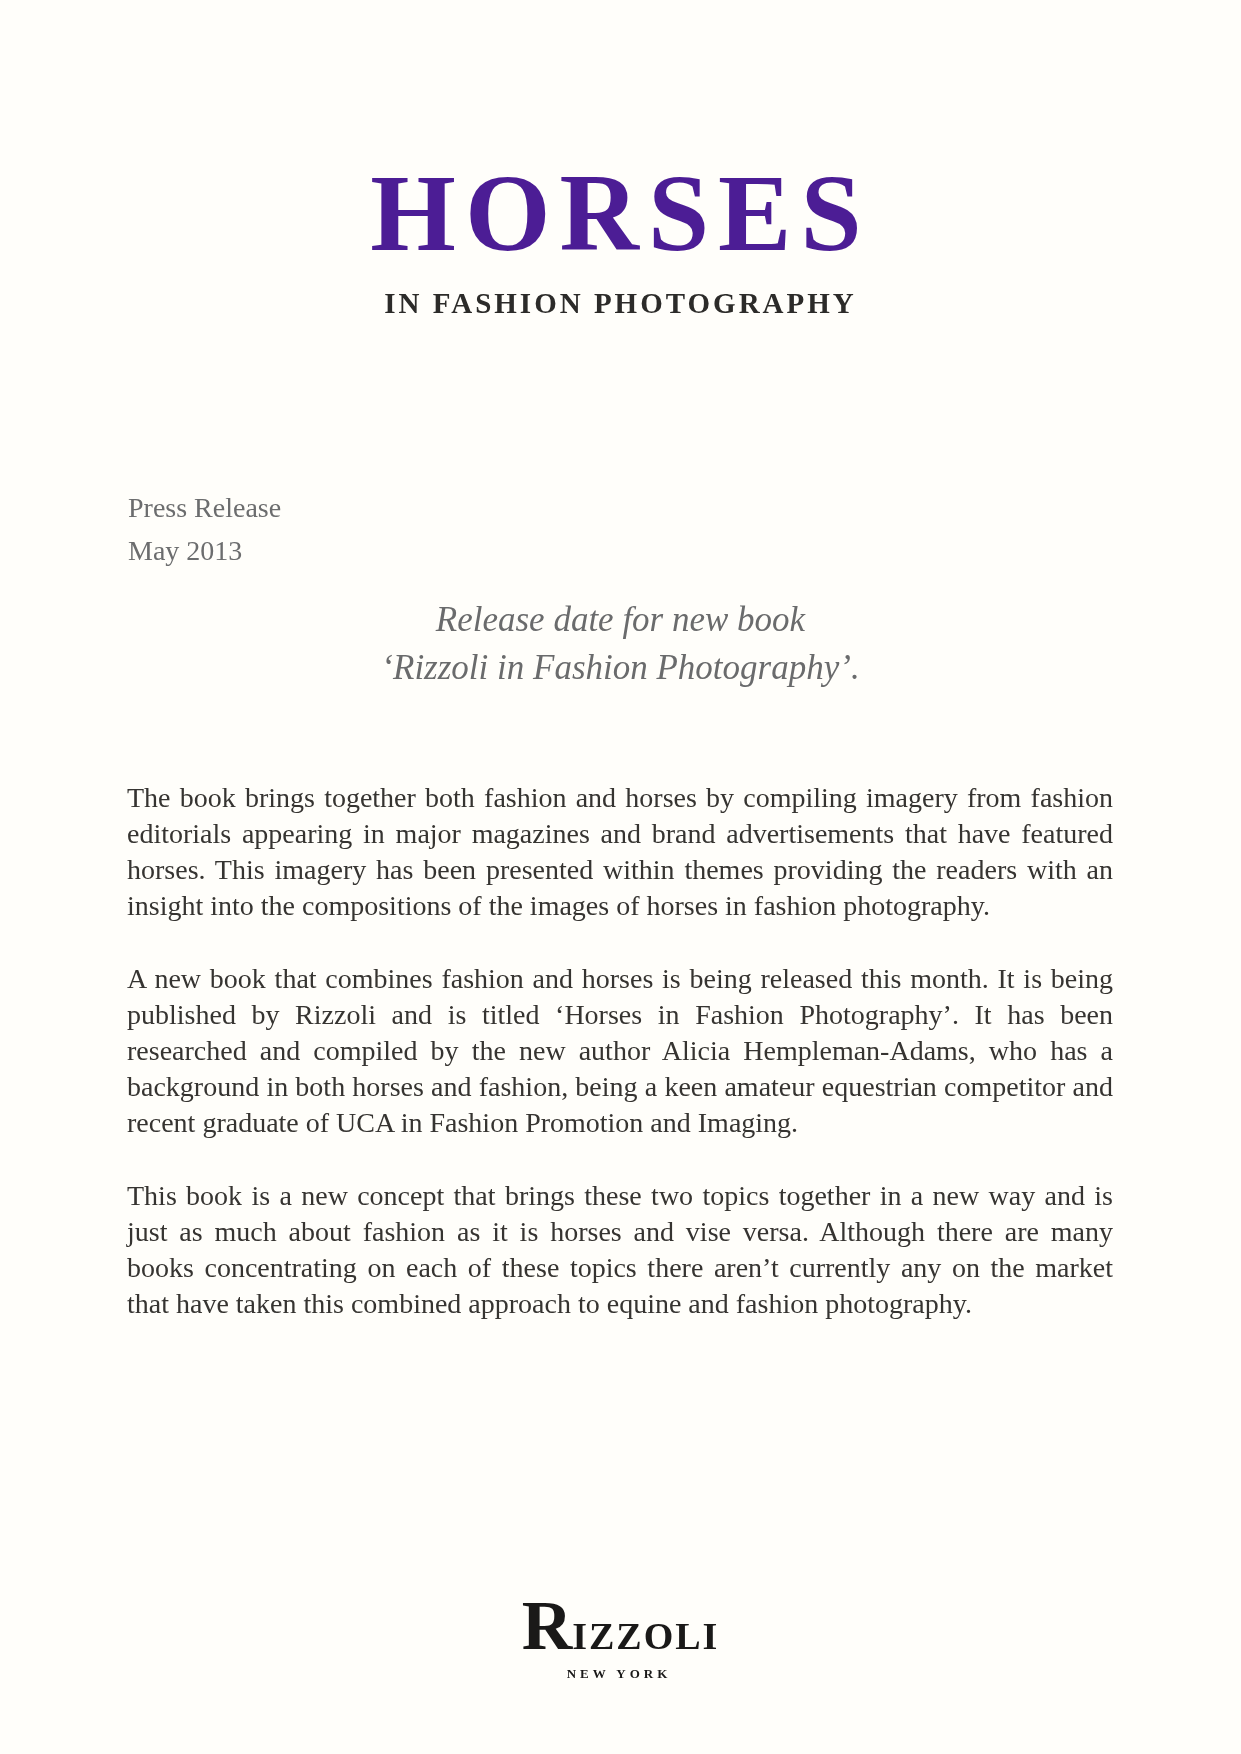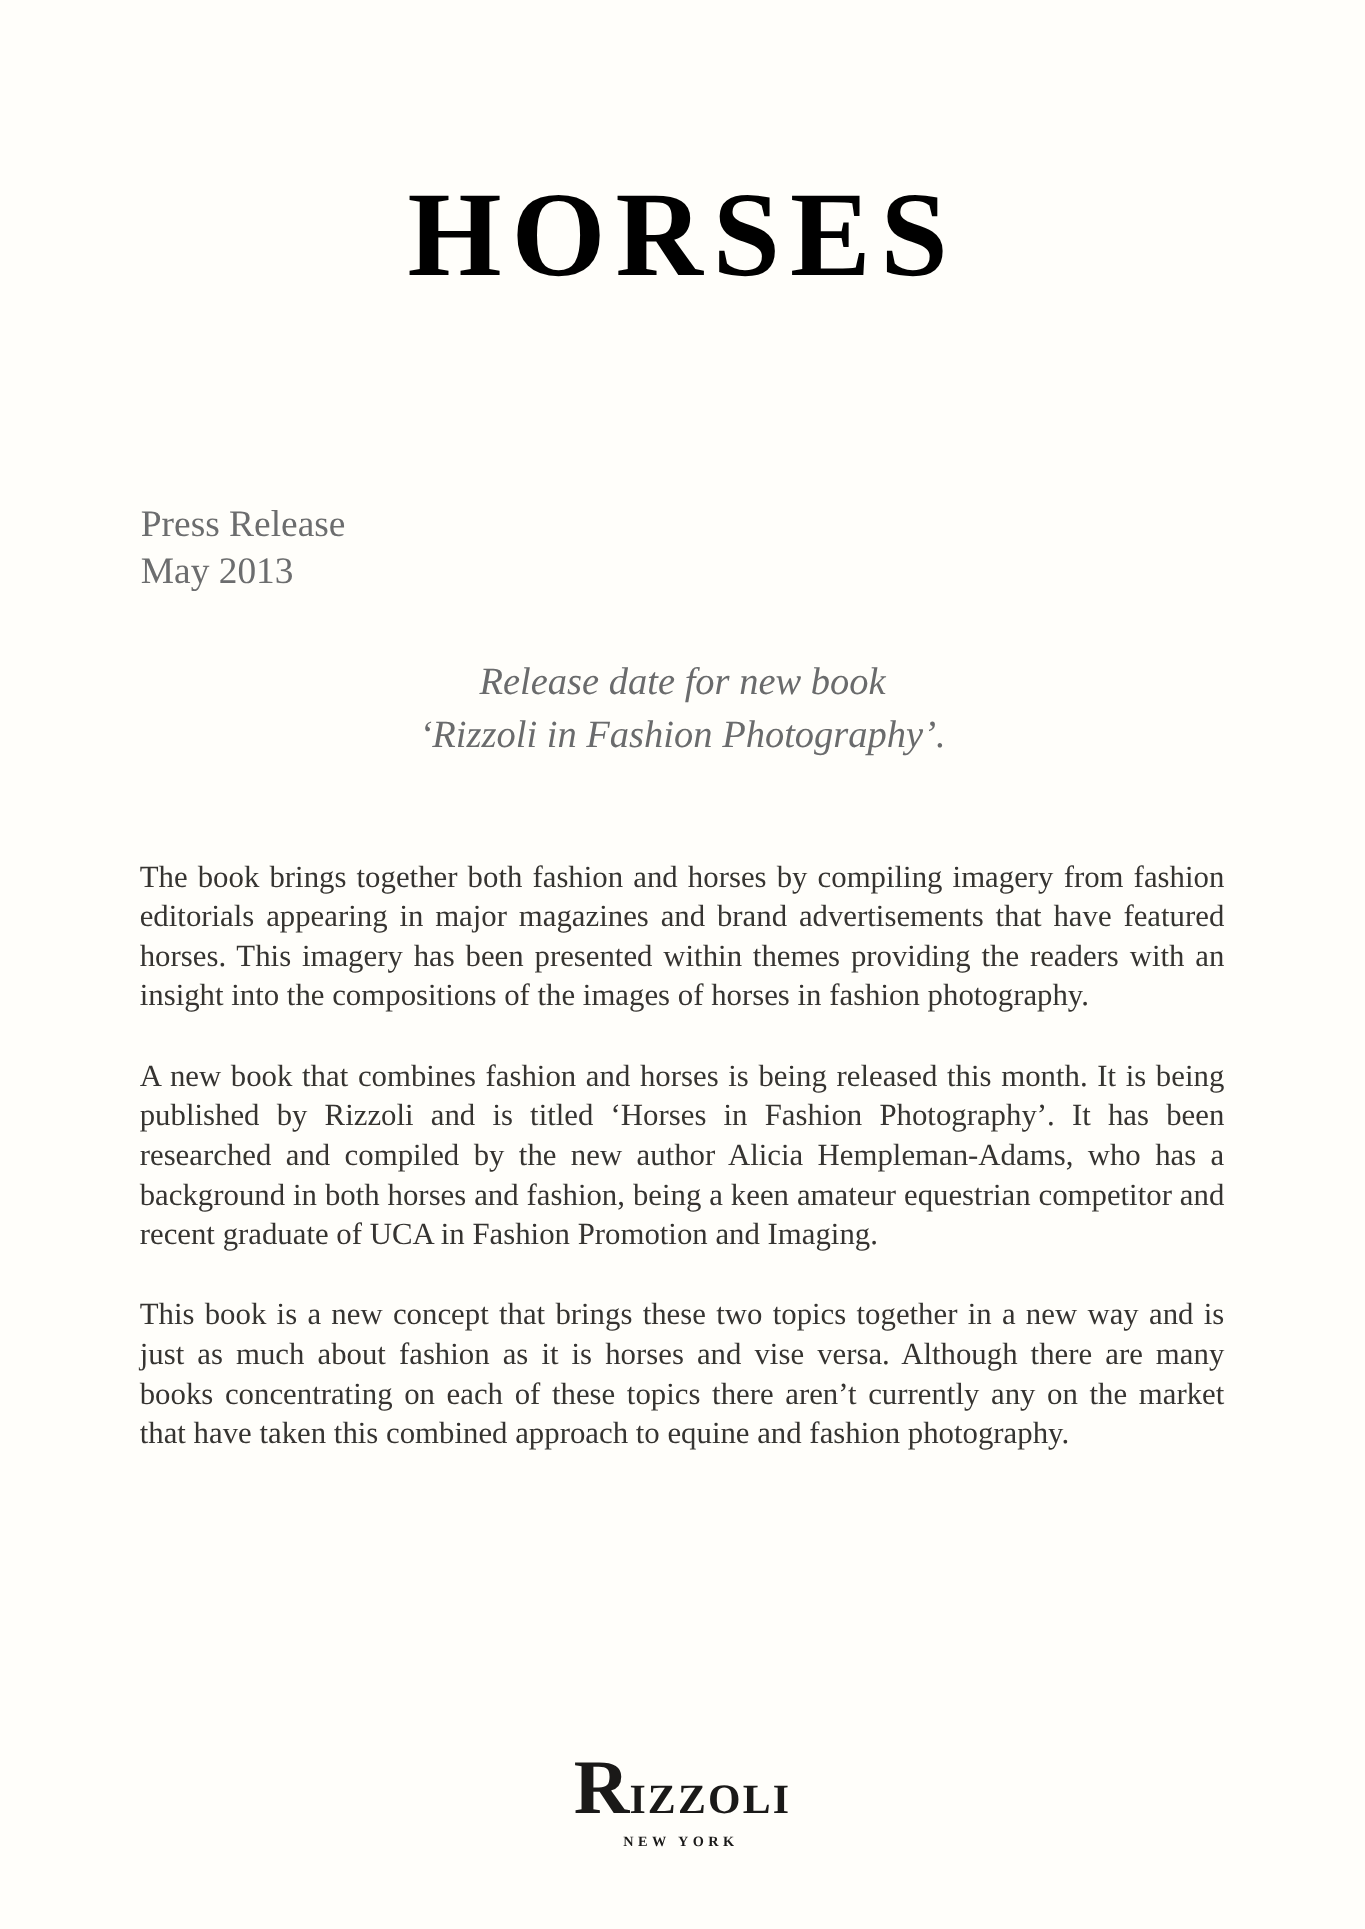--- a/index.html
+++ b/index.html
@@ -19,40 +19,40 @@
   .masthead-title {
     position: absolute;
     top: 158px;
     left: 0;
     width: 100%;
     text-align: center;
     font-size: 110px;
     line-height: 1.0;
     font-weight: bold;
     letter-spacing: 9px;
-    color: #000000;
+    color: #4c1d95;
     white-space: nowrap;
   }
   .masthead-subtitle {
     position: absolute;
     top: 287px;
     left: 0;
     width: 100%;
     text-align: center;
     font-size: 29px;
     font-weight: bold;
     letter-spacing: 3px;
     color: #2c2b29;
     white-space: nowrap;
   }
   .meta-block {
     position: absolute;
     left: 128px;
-    top: 455px;
-    font-size: 34px;
+    top: 486px;
+    font-size: 28px;
     line-height: 43px;
     color: #6c6d6e;
   }
   .release-heading {
     position: absolute;
     top: 596px;
     left: 0;
     width: 100%;
     text-align: center;
     font-size: 35px;
@@ -105,20 +105,21 @@
     padding-right: 3px;
   }
 </style>
 </head>
 <body>
 
 <div class="page">
 
   <div class="masthead-title">HORSES</div>
 
+  <div class="masthead-subtitle">IN FASHION PHOTOGRAPHY</div>
 
   <div class="meta-block">
     <div>Press Release</div>
     <div>May 2013</div>
   </div>
 
   <div class="release-heading">
     <div>Release date for new book</div>
     <div>‘Rizzoli in Fashion Photography’.</div>
   </div>

